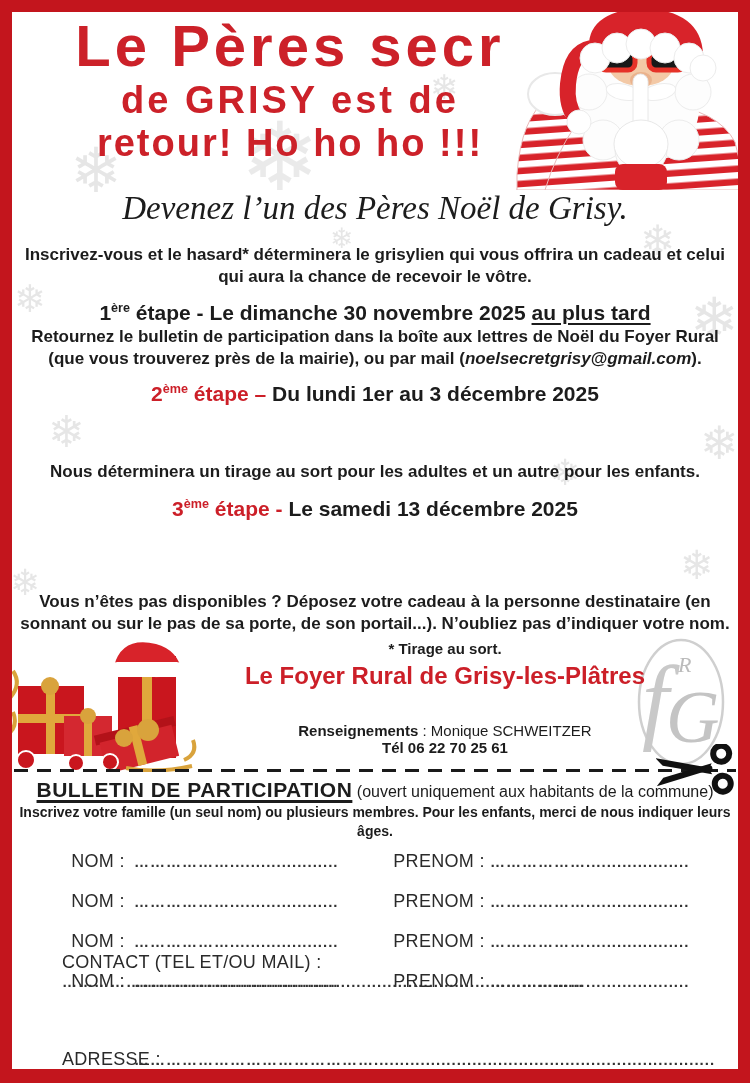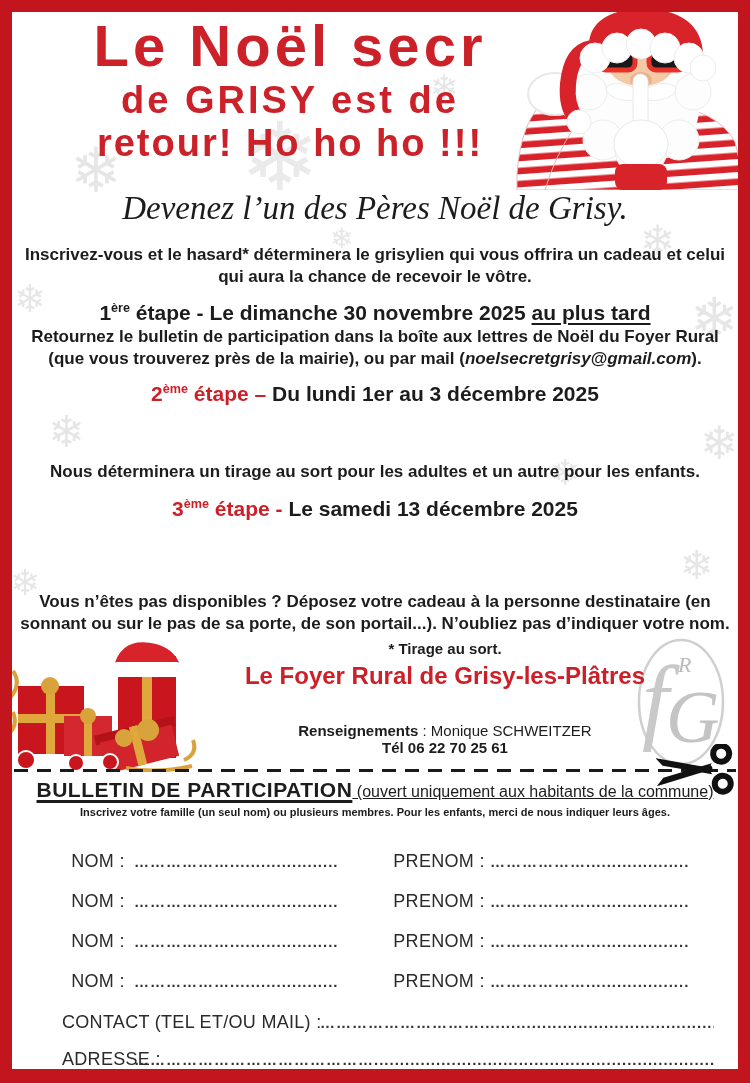--- a/index.html
+++ b/index.html
@@ -27,22 +27,22 @@
   .em{font-style:italic;}
   .footnote{left:210px; top:640px; width:470px; font-weight:bold; font-size:15px; z-index:2;}
   .org{left:210px; top:662px; width:470px; font-weight:bold; font-size:24px; color:#cc1f28; z-index:2;}
   .info{left:210px; top:722px; width:470px; font-size:15px; line-height:17px; z-index:2;}
   .info b{font-weight:bold;}
   .tel{left:210px; top:739px; width:470px; font-size:15px; font-weight:bold; z-index:2;}
   .cutline{position:absolute; left:14px; top:769px; width:722px; height:3px; z-index:2;
     background:repeating-linear-gradient(90deg,#1a1a1a 0 14px,transparent 14px 23px);}
   .bulletin{left:15px; top:778px; width:720px; z-index:2;}
   .bt{font-weight:bold; font-size:21px; letter-spacing:.5px; text-decoration:underline; text-decoration-thickness:2.5px; text-underline-offset:3px;}
-  .bn{font-size:16px;text-decoration:underline;}
-  .instr{left:18px; top:803px; width:714px; font-weight:bold; font-size:11px; line-height:19px; z-index:2;}
+  .bn{font-size:16px;}
+  .instr{left:18px; top:803px; width:714px; font-weight:bold; font-size:14px; line-height:19px; z-index:2;}
   .frow{position:absolute; left:62px; width:640px; display:flex; align-items:baseline; z-index:2;text-align:center;}
   .flabel{font-size:18px; letter-spacing:.3px; color:#2a2a2a; white-space:nowrap;}
   .fl1{width:72px;} .fl2{width:102px;}
   .fdots{overflow:hidden; white-space:nowrap; font-size:15px; font-weight:bold; color:#333; letter-spacing:1px;}
   .fd1{width:205px; margin-right:49px;} .fd2{width:198px;}
   .crow{position:absolute; left:62px; width:652px; display:flex; align-items:baseline; z-index:2;}
   .clabel{font-size:18px; letter-spacing:.3px; color:#2a2a2a; white-space:nowrap;}
   .cl1{width:258px;} .al1{width:72px;}
   .cdots{flex:1; overflow:hidden; white-space:nowrap; font-size:15px; font-weight:bold; color:#333; letter-spacing:1px;}
   svg text{font-family:"Liberation Serif", serif;}
@@ -61,21 +61,21 @@
   <span class="flake" style="left:690px;top:290px;font-size:58px;">❄</span>
   <span class="flake" style="left:14px;top:280px;font-size:38px;">❄</span>
   <span class="flake" style="left:48px;top:410px;font-size:44px;">❄</span>
   <span class="flake" style="left:700px;top:420px;font-size:46px;">❄</span>
   <span class="flake" style="left:550px;top:455px;font-size:36px;">❄</span>
   <span class="flake" style="left:10px;top:565px;font-size:36px;">❄</span>
   <span class="flake" style="left:680px;top:545px;font-size:40px;">❄</span>
   <span class="flake" style="left:330px;top:225px;font-size:28px;">❄</span>
 
   <div class="abs title">
-    <div class="t1">Le Noël secr</div>
+    <div class="t1">Le Pères secr</div>
     <div class="t2">de GRISY est de</div>
     <div class="t3">retour! Ho ho ho !!!</div>
   </div>
 
   <svg class="abs" style="left:503px;top:6px;z-index:3;" width="240" height="184" viewBox="0 0 240 184">
     <defs>
       <pattern id="st" width="24" height="13" patternUnits="userSpaceOnUse" patternTransform="rotate(-4)">
         <rect width="24" height="13" fill="#ffffff"></rect>
         <rect y="6.5" width="24" height="6.5" fill="#d8232a"></rect>
       </pattern>
@@ -212,21 +212,21 @@
     <span class="flabel fl2">PRENOM :</span>
     <span class="fdots fd2">………………............................</span>
   </div>
   <div class="frow" style="top:971px;">
     <span class="flabel fl1">NOM :</span>
     <span class="fdots fd1">………………............................</span>
     <span class="flabel fl2">PRENOM :</span>
     <span class="fdots fd2">………………............................</span>
   </div>
 
-  <div class="crow" style="top:1012px;">
+  <div class="crow" style="top:952px;flex-direction:column;">
     <span class="clabel cl1">CONTACT (TEL ET/OU MAIL) :</span>
     <span class="cdots">…………………………......................................................................</span>
   </div>
   <div class="crow" style="top:1049px;">
     <span class="clabel al1">ADRESSE :</span>
     <span class="cdots">………………………………………...........................................................................................</span>
   </div>
 
   <div class="frame"></div>
 </div>

